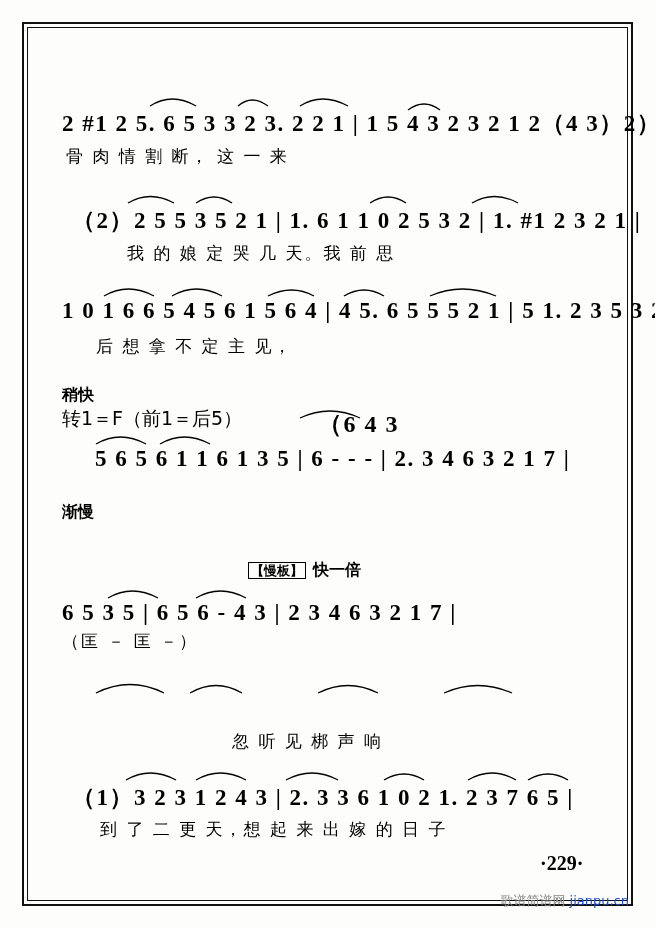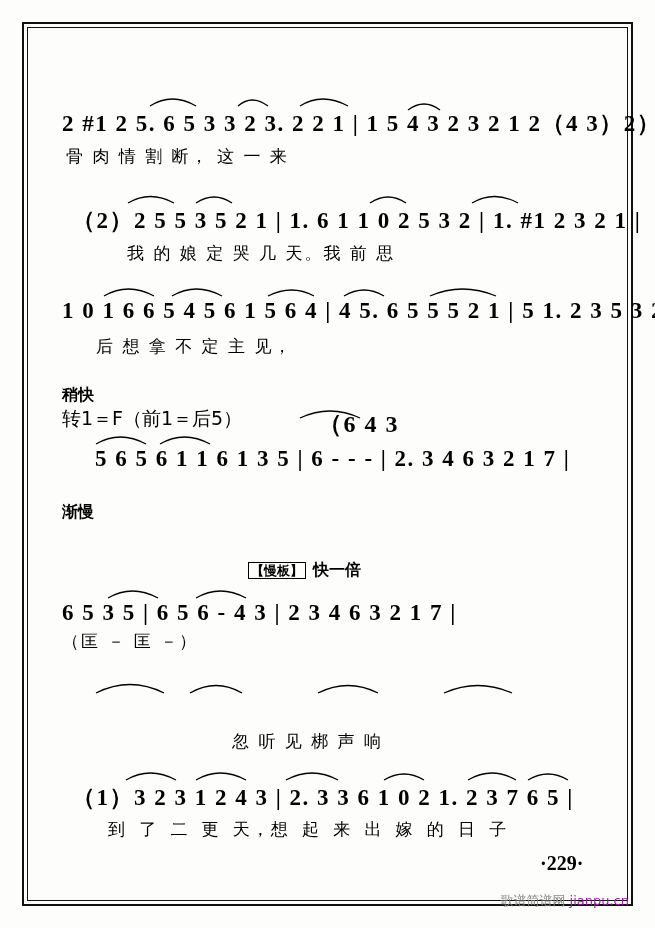--- a/index.html
+++ b/index.html
@@ -82,21 +82,21 @@
     font-family: "Liberation Serif", serif;
   }
   .watermark {
     position: absolute;
     right: 26px;
     bottom: 18px;
     font-size: 13px;
     color: #8a8a8a;
     font-family: "DejaVu Sans", sans-serif;
   }
-  .watermark .wm-red { color: #a21caf; }
+  .watermark .wm-red { color: #1d4ed8; }
 
   
   svg.overlay {
     position: absolute;
     left: 0; top: 0;
     width: 655px;
     height: 928px;
     pointer-events: none;
   }
 </style>
@@ -159,21 +159,21 @@
     <span>（匡 － 匡 －）</span>
   </div>
 
   <div class="line lyrics" style="left:232px; top:730px;">
     <span>忽 听 见     梆 声 响</span>
   </div>
 
   <div class="line notes" style="left:72px; top:782px;">
     <span>（1）3 2  3 1 2  4 3 | 2. 3 3 6  1 0 2 1. 2 3 7 6 5 |</span>
   </div>
-  <div class="line lyrics" style="left:108px; top:818px;font-family:Liberation Mono, monospace;">
+  <div class="line lyrics" style="left:100px; top:818px;">
     <span>到 了 二  更 天，想 起 来 出 嫁 的 日 子</span>
   </div>
 
   <div class="line pagenum" style="left:540px; top:852px;text-align:center;">
     <span>·</span><span>229</span><span>·</span>
   </div>
 
   <div class="watermark">
     <span>歌谱简谱网</span>
     <span class="wm-red">jianpu.cn</span>

